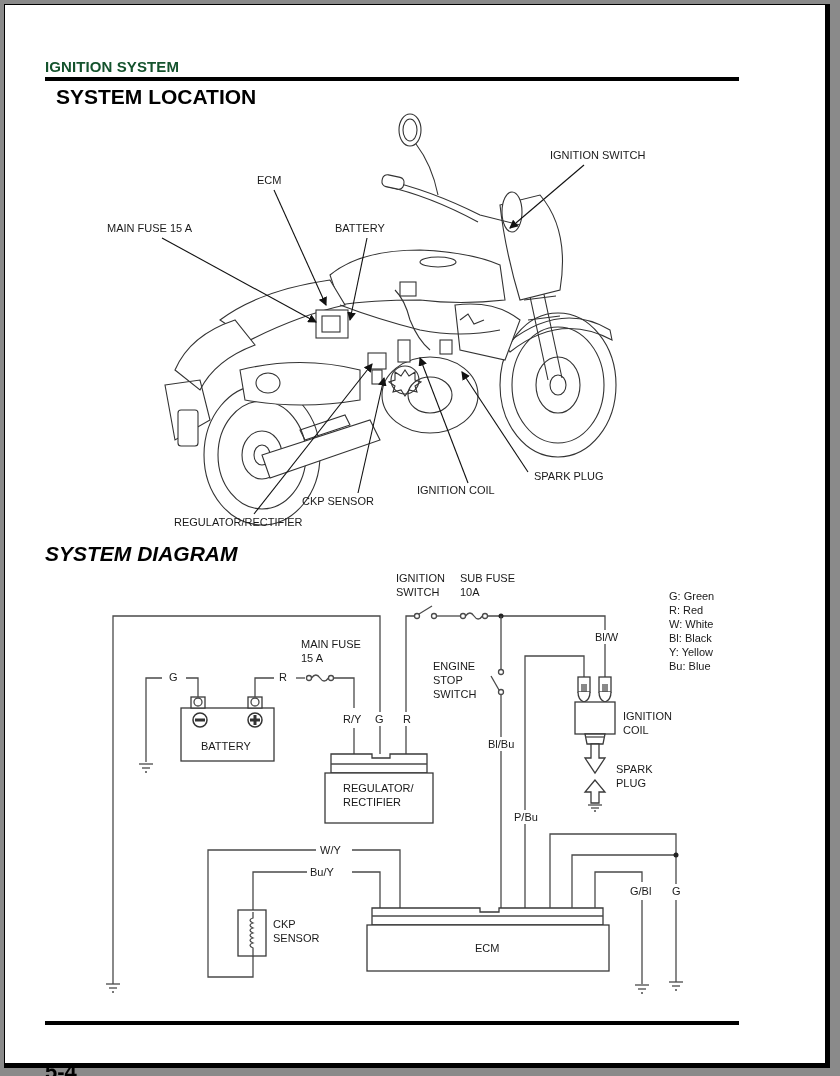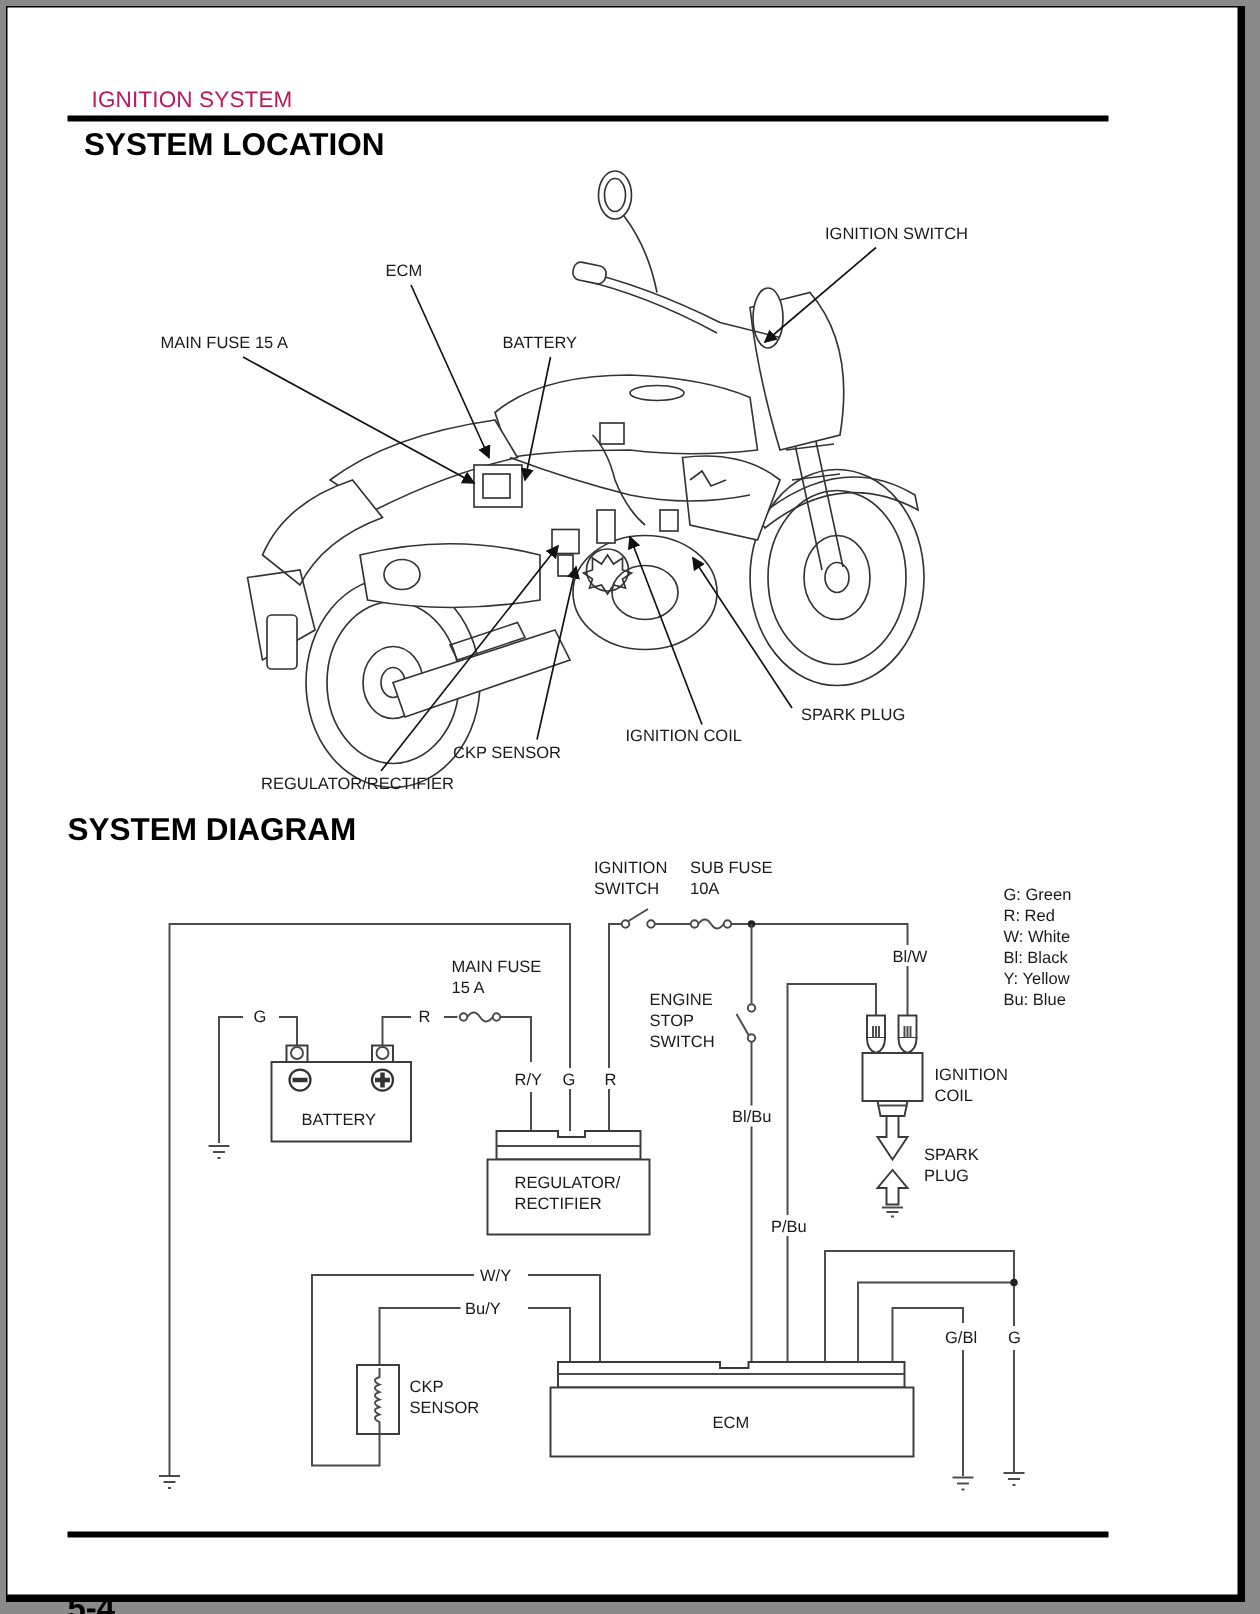--- a/index.html
+++ b/index.html
@@ -14,35 +14,35 @@
     position: absolute;
     left: 4px; top: 4px;
     width: 826px; height: 1064px;
     background: #ffffff;
     border: 1px solid #000;
     border-right: 5px solid #000;
     border-bottom: 5px solid #000;
     box-sizing: border-box;
   }
   .hdr-section {
-    position: absolute; left: 56px; top: 53px;
-    font-size: 15px; font-weight: normal; color: #be185d;
+    position: absolute; left: 40px; top: 53px;
+    font-size: 15px; font-weight: bold; color: #14532d;
     letter-spacing: 0.1px;
   }
   .rule-top {
     position: absolute; left: 40px; top: 72px;
     width: 694px; height: 4px; background: #000;
   }
   .h-location {
     position: absolute; left: 40px; top: 80px;
     font-size: 21px; font-weight: bold; color: #000; margin-left: 11px;
   }
   .h-diagram {
     position: absolute; left: 40px; top: 537px;
-    font-size: 21px; font-weight: bold; color: #000;
+    font-size: 21px; font-weight: bold; color: #000; font-style: italic;
   }
   .rule-bottom {
     position: absolute; left: 40px; top: 1016px;
     width: 694px; height: 4px; background: #000;
   }
   .page-num {
     position: absolute; left: 40px; top: 1024px;
     font-size: 22px; font-weight: bold; color: #000; margin-top: 30px;
   }
   svg.illus { position: absolute; left: 0; top: 0; }

